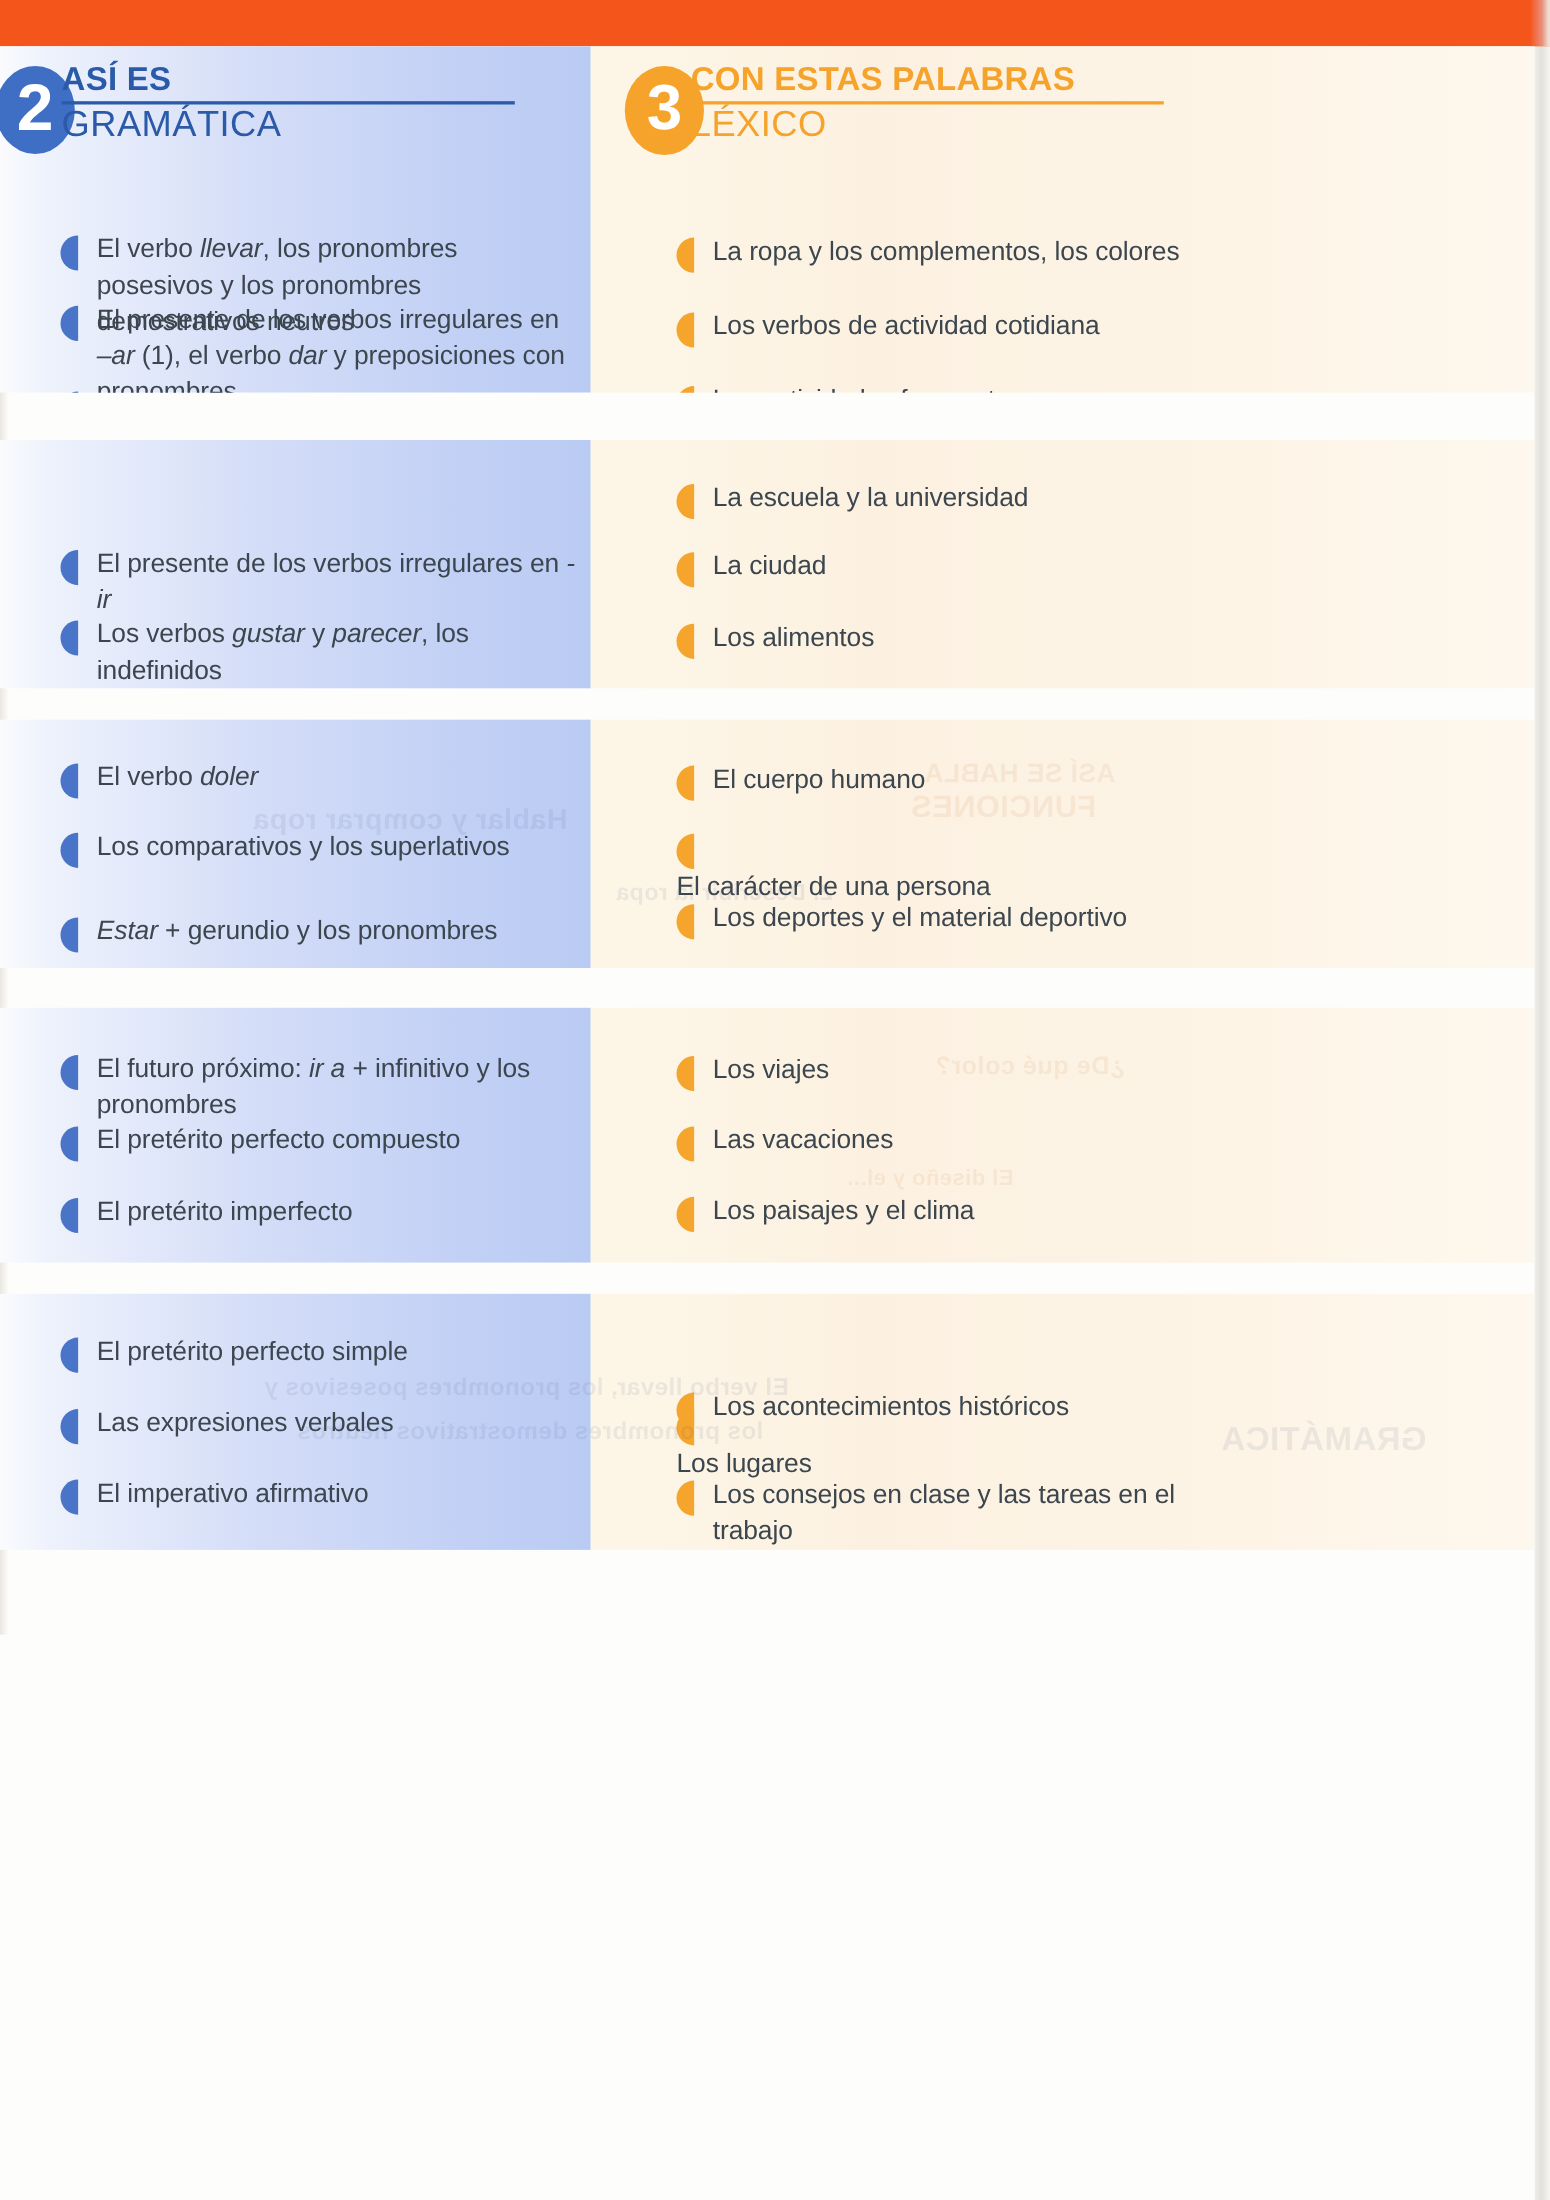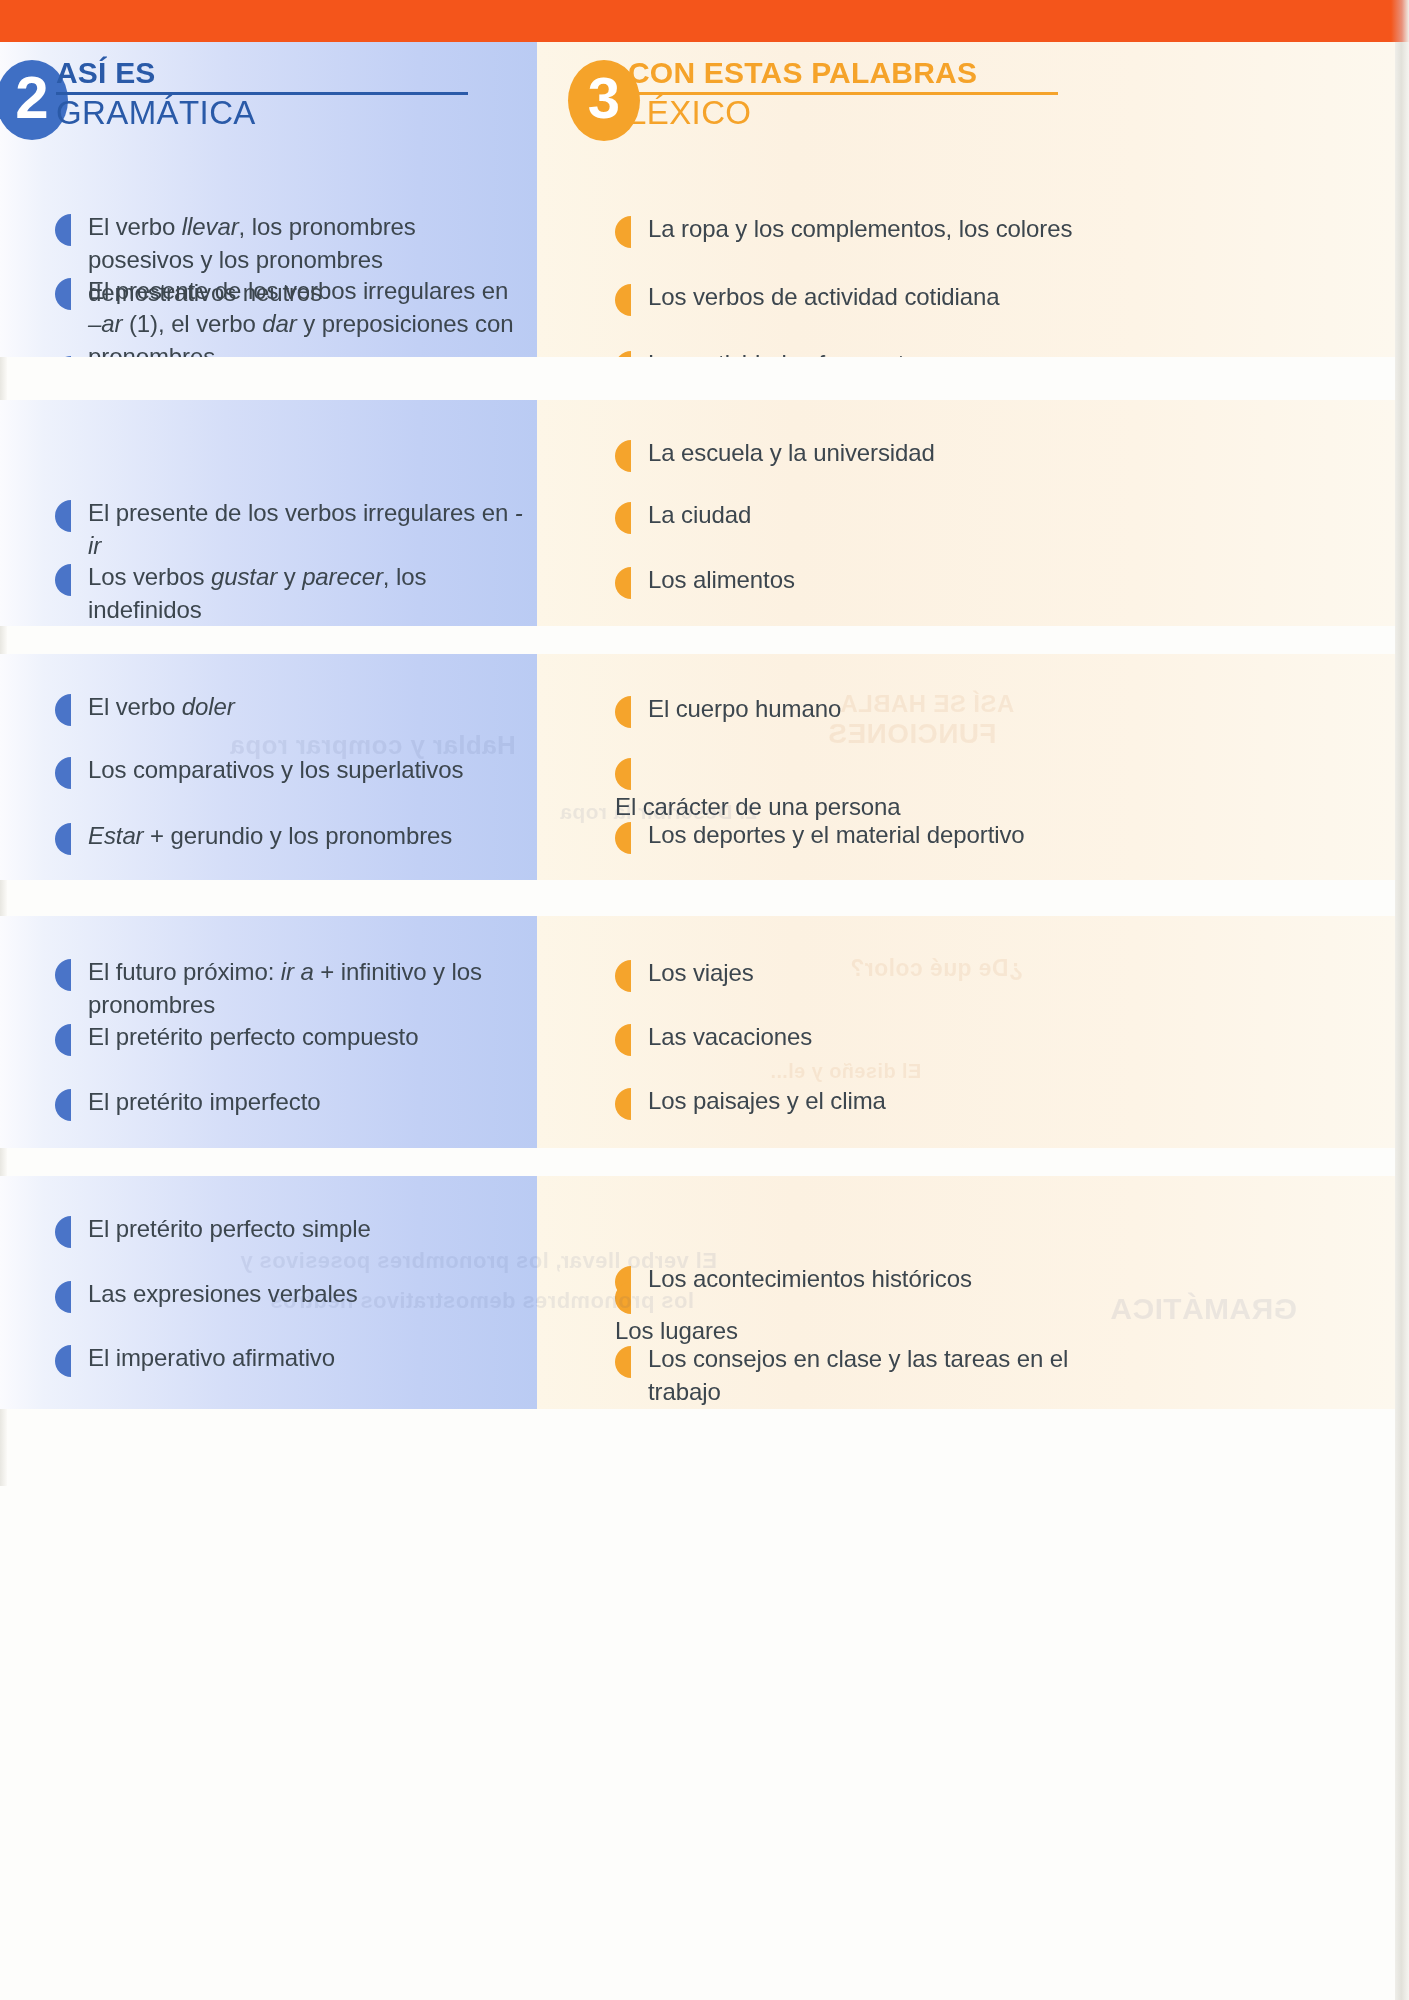--- a/index.html
+++ b/index.html
@@ -253,21 +253,21 @@
       <div class="block" style="top: 654px; height: 226px;">
         <div class="col col-left">
           <div class="item" style="top: 36px; left: 55px; width: 470px;">
             <div class="bullet bullet-blue"></div>
             <div class="item-text">El verbo <i>doler</i></div>
           </div>
           <div class="item" style="top: 99px; left: 55px; width: 470px;">
             <div class="bullet bullet-blue"></div>
             <div class="item-text">Los comparativos y los superlativos</div>
           </div>
-          <div class="item" style="top: 165px; left: 55px; width: 470px;">
+          <div class="item" style="top: 176px; left: 55px; width: 470px;">
             <div class="bullet bullet-blue"></div>
             <div class="item-text"><i>Estar</i> + gerundio y los pronombres</div>
           </div>
         </div>
         <div class="col col-right">
           <div class="item" style="top: 38px; left: 78px; width: 460px;">
             <div class="bullet bullet-orange"></div>
             <div class="item-text">El cuerpo humano</div>
           </div>
           <div class="item" style="top: 100px; left: 78px; width: 460px; flex-direction: column;">

